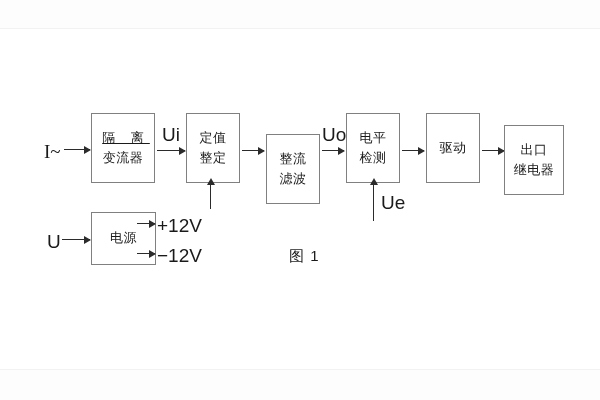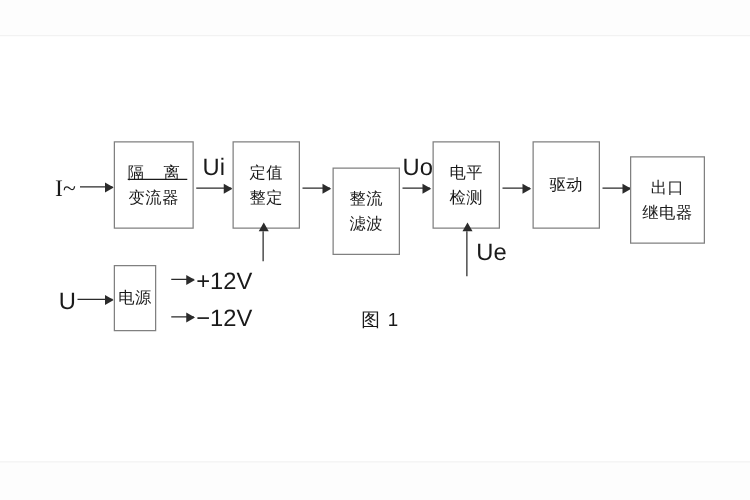--- a/index.html
+++ b/index.html
@@ -135,21 +135,21 @@
   <div class="harrow" style="left:482px; top:150px; width:22px;"></div>
 
   <div class="block" style="left:504px; top:113px; width:60px; height:70px;margin-top:12px;">
     <span class="ln">出口</span>
     <span class="ln">继电器</span>
   </div>
 
   <div class="lbl" style="left:47px; top:231px;">U</div>
   <div class="harrow" style="left:62px; top:239px; width:28px;"></div>
 
-  <div class="block" style="left:91px; top:212px; width:34px; height:53px;align-items:center;">
+  <div class="block" style="left:91px; top:212px; width:65px; height:53px;align-items:center;">
     <span class="ln">电源</span>
   </div>
 
   <div class="harrow" style="left:137px; top:223px; width:18px;"></div>
   <div class="lbl" style="left:157px; top:215px;">+12V</div>
 
   <div class="harrow" style="left:137px; top:253px; width:18px;"></div>
   <div class="lbl" style="left:157px; top:245px;">−12V</div>
 
   <div class="varrow" style="left:210px; top:185px; height:24px;"></div>

